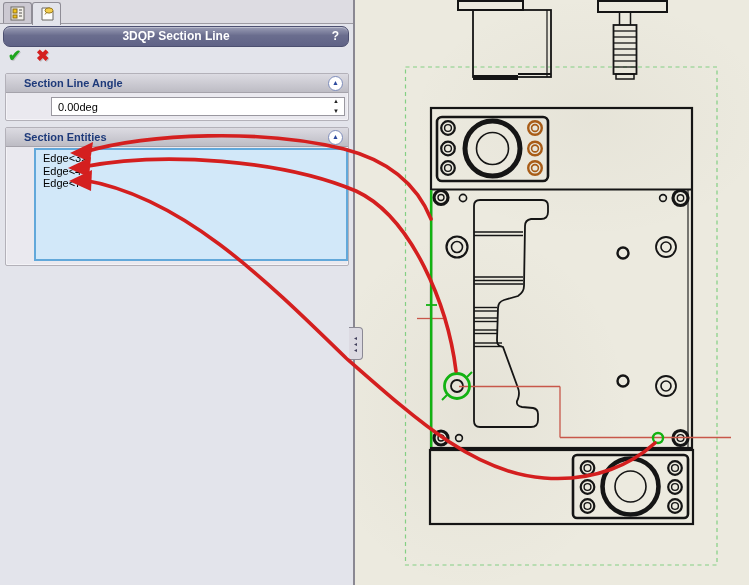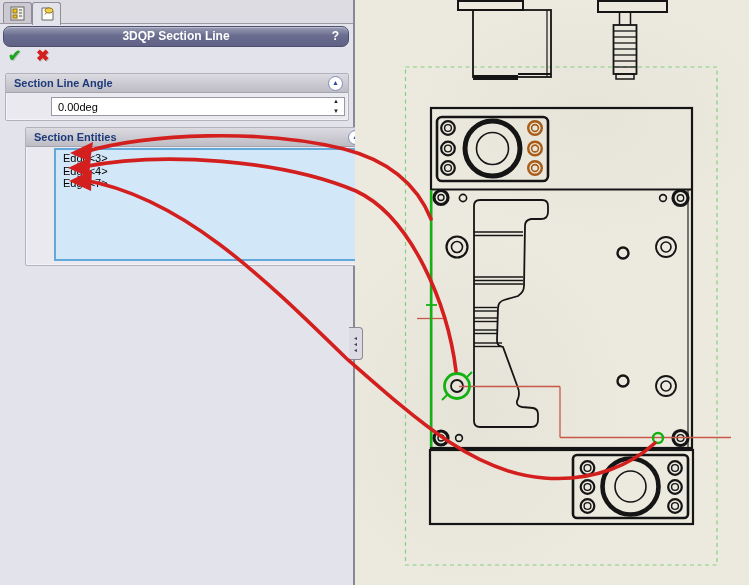--- a/index.html
+++ b/index.html
@@ -21,24 +21,24 @@
             color:#fff;font-size:12px;font-weight:bold;text-align:center;line-height:18px;}
   .help{position:absolute;right:9px;top:0;font-weight:bold;font-size:12px;color:#fff;cursor:default;}
   .okbtn{position:absolute;left:8px;top:46px;font-size:16px;font-weight:bold;color:#1ea51e;
          text-shadow:1px 1px 0 rgba(0,0,0,.15);cursor:default;}
   .cancelbtn{position:absolute;left:36px;top:46px;font-size:16px;font-weight:bold;color:#d41f1f;
          text-shadow:1px 1px 0 rgba(0,0,0,.15);cursor:default;}
 
   .group{position:absolute;left:5px;width:342px;border:1px solid #b3b1b9;background:#eae9ef;
          border-radius:2px;box-shadow:inset 0 0 0 1px #f4f3f7;}
   .g1{top:73px;height:46px;}
-  .g2{top:127px;height:137px;margin-left:20px;}
+  .g2{top:127px;height:137px;}
   .ghead{position:relative;height:18px;background:linear-gradient(#dcdbe2,#bdbcc4);
          border-bottom:1px solid #a5a3ab;color:#1e3a7a;font-size:11px;font-weight:bold;
-         padding-left:8px;line-height:18px;}
+         padding-left:18px;line-height:18px;}
   .collapse{position:absolute;right:5px;top:2px;width:13px;height:13px;border-radius:50%;
             background:#fff;border:1px solid #7d8cba;color:#2d4a9e;font-size:7px;line-height:12px;
             text-align:center;cursor:default;}
   .angle-input{position:absolute;left:25px;top:23px;width:280px;height:17px;
                border:1px solid #9a98a0;background:#fff;font-family:"Liberation Sans",sans-serif;
                font-size:11px;padding:0 6px;margin-left:20px;}
   .spinner{position:absolute;right:7px;top:24px;width:10px;height:17px;display:flex;
            flex-direction:column;justify-content:space-between;cursor:default;}
   .spinner span{font-size:6px;line-height:7px;color:#222;text-align:center;}
   .listbox{position:absolute;left:28px;top:20px;width:303px;height:107px;

